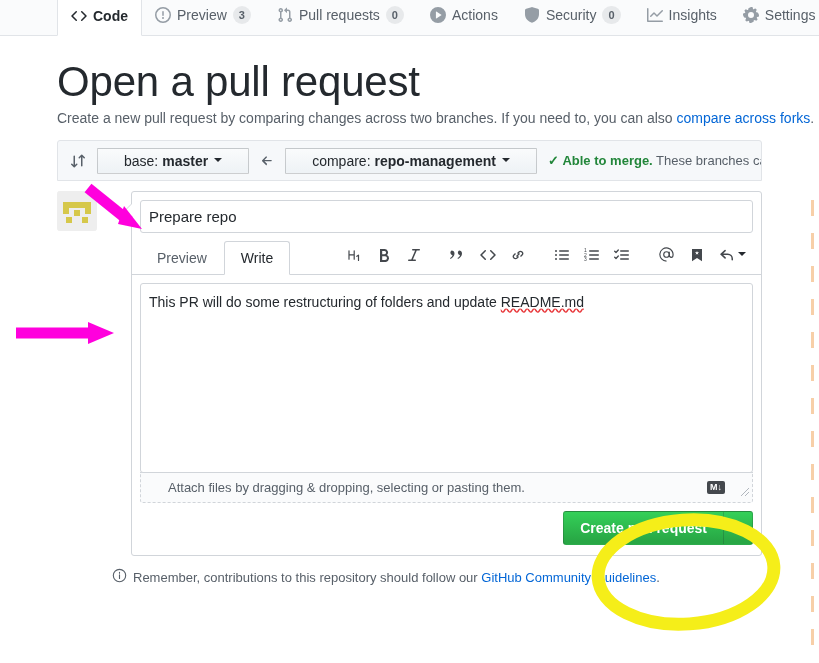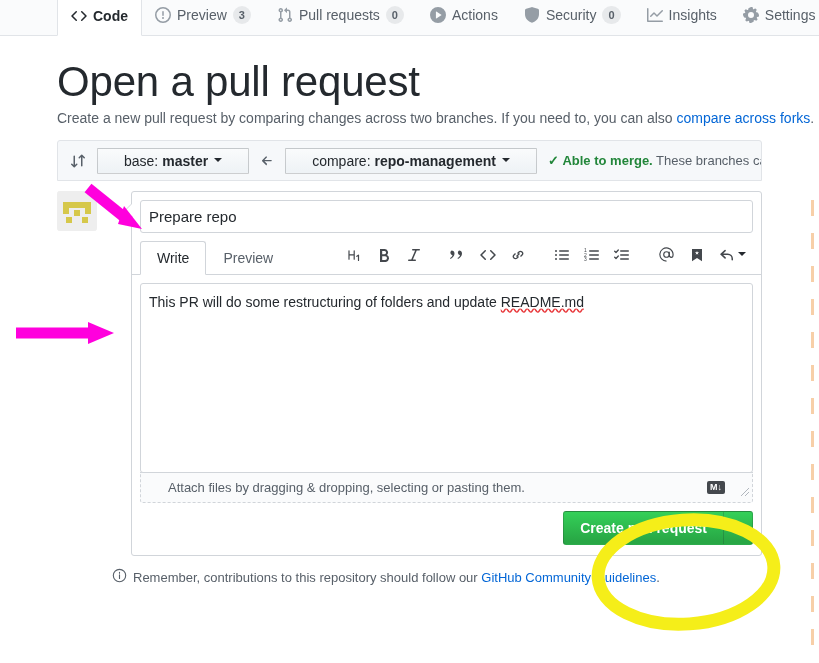--- a/index.html
+++ b/index.html
@@ -446,22 +446,22 @@
       </svg>
     </div>
 
     <div class="comment-box">
 
       <div class="title-area">
         <input class="title-input" type="text" value="Prepare repo" style="">
       </div>
 
       <div class="tabnav">
+        <div class="wtab">Preview</div>
         <div class="wtab active">Write</div>
-        <div class="wtab">Preview</div>
 
         <div class="md-tools">
           <span class="tool">
             <svg width="16" height="16" viewBox="0 0 16 16" fill="#44484d">
                 <path d="M3.75 2a.75.75 0 01.75.75V7h5V2.75a.75.75 0 011.5 0v10.5a.75.75 0 01-1.5 0V8.5h-5v4.75a.75.75 0 01-1.5 0V2.75A.75.75 0 013.75 2z" transform="scale(0.8) translate(0,2)"></path>
                 <path d="M10.5 6.5a.6.6 0 01.6.6v5.3a.6.6 0 11-1.2 0V8.3l-.7.5a.6.6 0 11-.7-1l1.6-1.1a.6.6 0 01.4-.2z" transform="translate(2,1)"></path>
               </svg>
           </span>
           <span class="tool">
             <svg width="16" height="16" viewBox="0 0 16 16" fill="#44484d">

